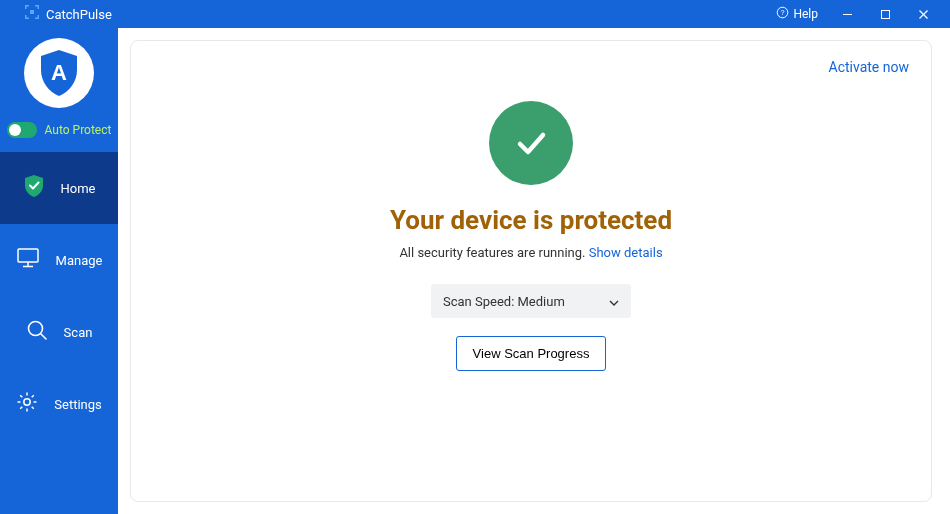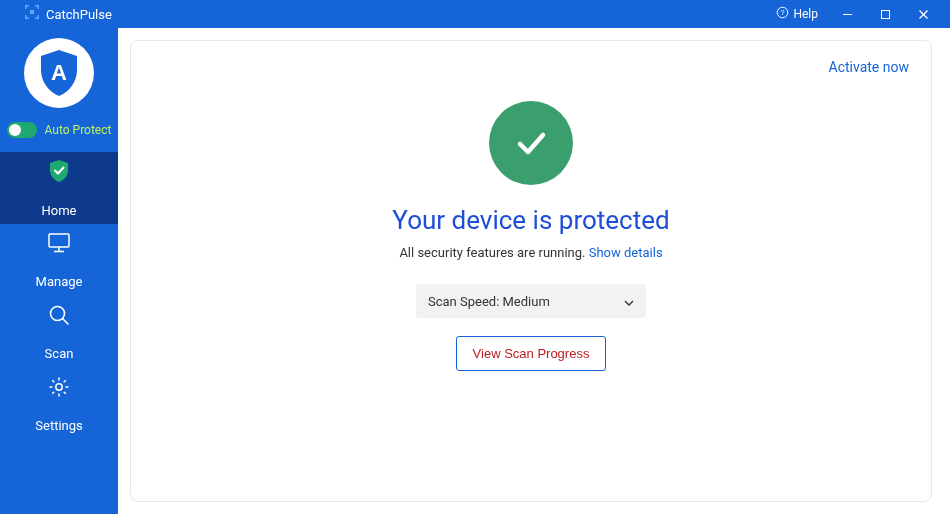--- a/index.html
+++ b/index.html
@@ -109,21 +109,21 @@
     font-size: 12px;
   }
   .nav {
     width: 100%;
     display: flex;
     flex-direction: column;
   }
   .nav-item {
     height: 72px;
     display: flex;
-    flex-direction: column;
+    flex-direction: row;
     align-items: center;
     justify-content: center;
     gap: 16px;
     color: #fff;
     cursor: pointer;
   }
   .nav-item.active {
     background: #0d3a8a;
   }
   .nav-label {
@@ -160,53 +160,53 @@
     height: 84px;
     border-radius: 50%;
     background: #3a9e6d;
     display: flex;
     align-items: center;
     justify-content: center;
     margin-bottom: 20px;
   }
   .status-title {
     font-size: 26px;
-    font-weight: 400;
-    color: #1d4ed8;
+    font-weight: 700;
+    color: #a16207;
     margin-bottom: 10px;
   }
   .status-sub {
     font-size: 13px;
     color: #333;
     margin-bottom: 24px;
   }
   .status-sub a {
     color: #1565d8;
     text-decoration: none;
     cursor: pointer;
   }
   .scan-select {
-    width: 230px;
+    width: 200px;
     height: 34px;
     background: #f1f2f4;
     border-radius: 3px;
     display: flex;
     align-items: center;
     padding: 0 12px;
     font-size: 13px;
     color: #333;
     justify-content: space-between;
     cursor: pointer;
     margin-bottom: 18px;
   }
   .outline-btn {
     padding: 9px 16px;
     border: 1px solid #1565d8;
     border-radius: 3px;
-    color: #b91c1c;
+    color: #000000;
     font-size: 13px;
     background: #fff;
     cursor: pointer;
   }
 </style>
 </head>
 <body>
 
 <div class="window">
   <div class="titlebar">

